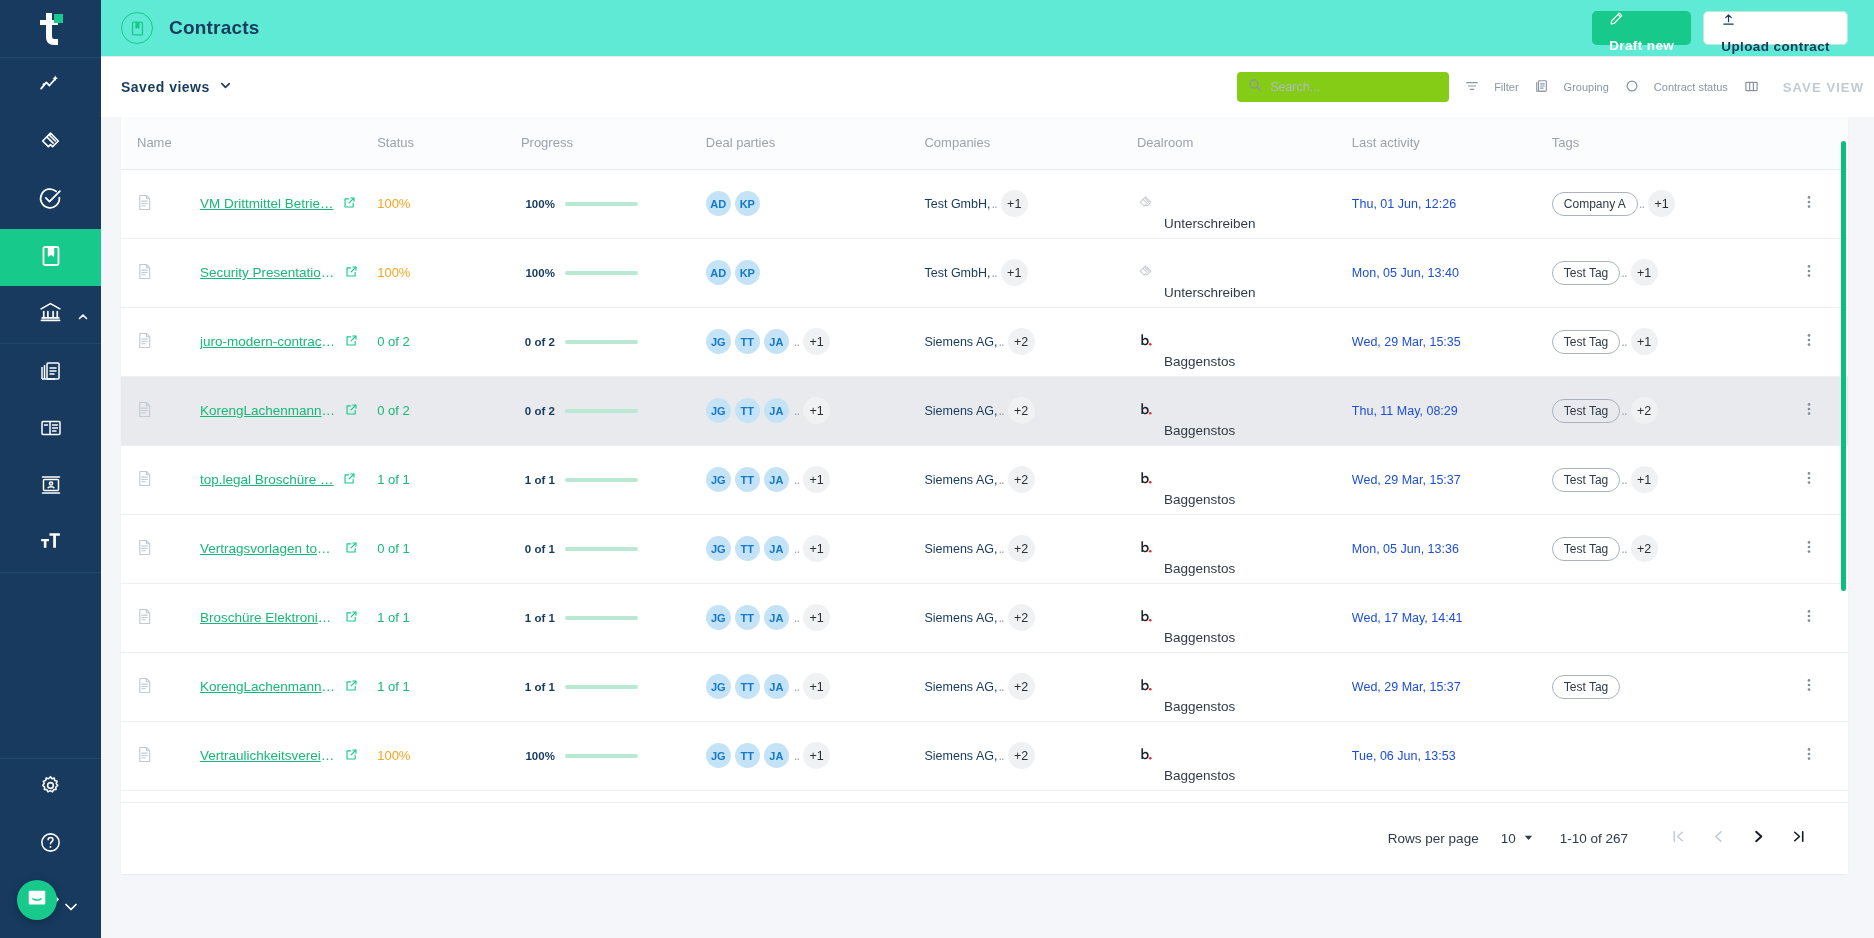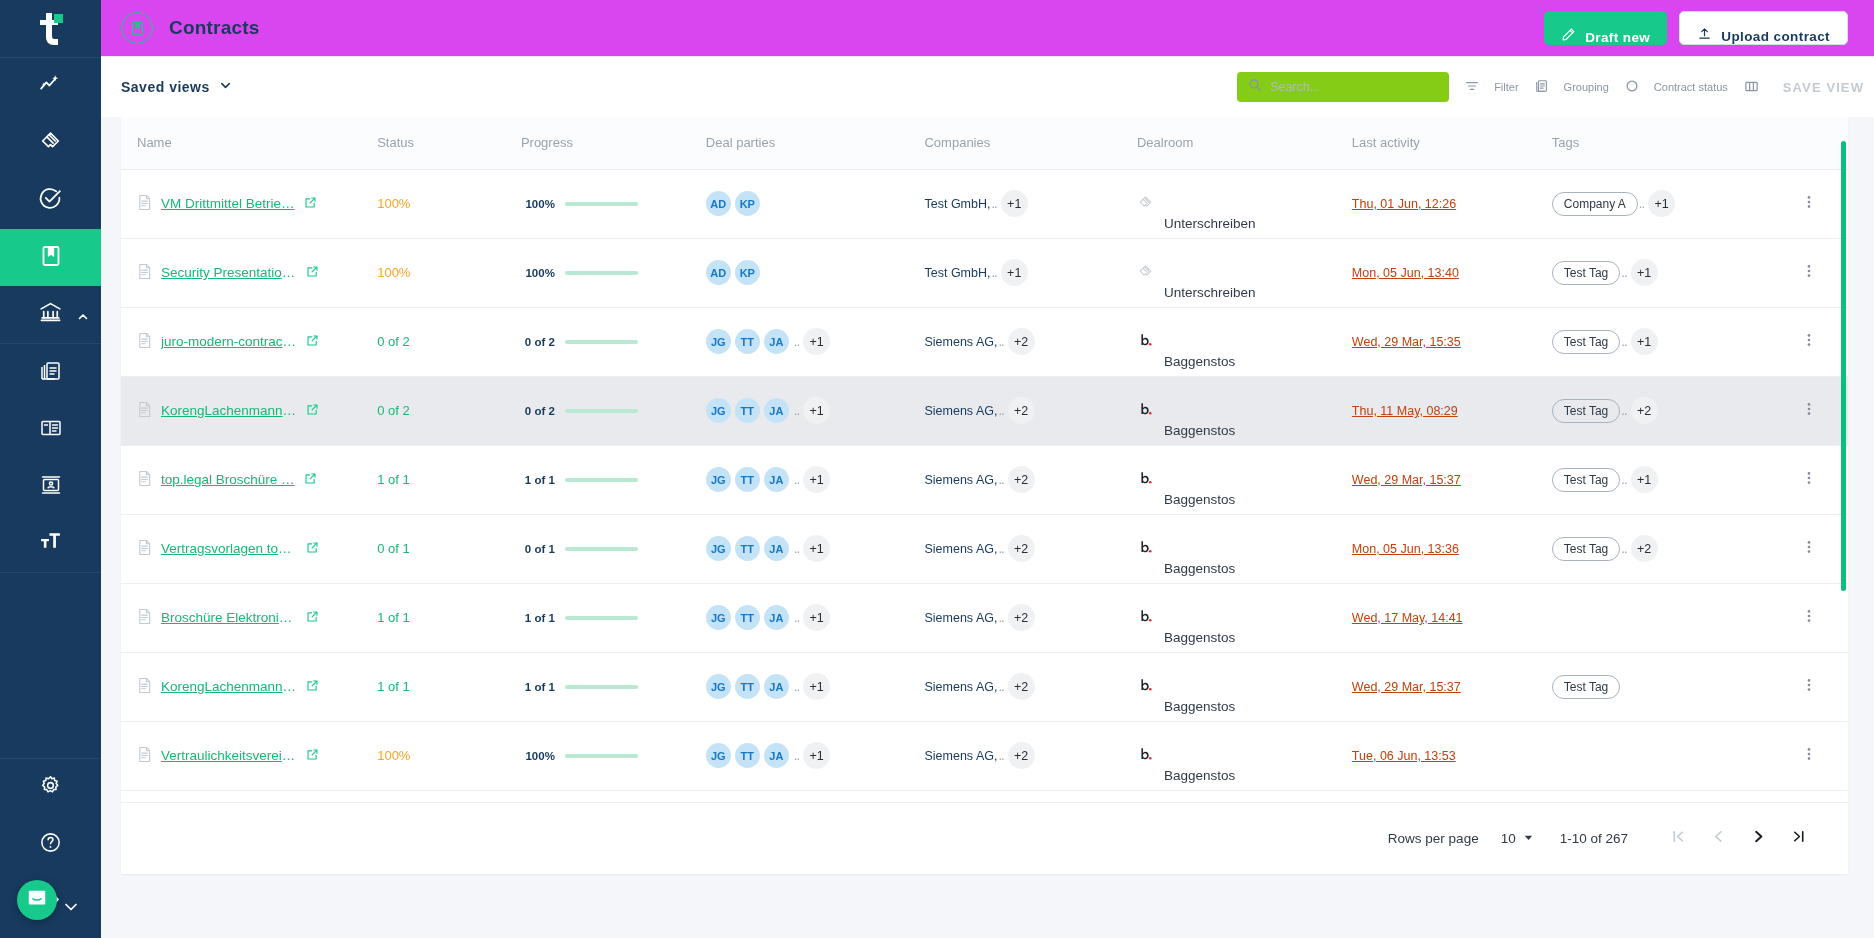--- a/index.html
+++ b/index.html
@@ -47,36 +47,36 @@
   .intercom-chev {
     position: absolute; left: 62px; bottom: 22px; width: 18px; height: 18px;
     color: #fff; cursor: pointer; z-index: 5;
   }
 
   
   .main { flex: 1 1 auto; display: flex; flex-direction: column; min-width: 0; background: #f4f6f9; }
 
   
   .topbar {
-    height: 57px; background: #d946ef;
+    height: 57px; background: #5eead4;
     display: flex; align-items: center; padding: 0 26px 0 20px;
     border-bottom: 1px solid #e7ebf0; flex: none;
   }
   .title-wrap { display: flex; align-items: center; gap: 16px; }
   .title-badge {
     width: 32px; height: 32px; border-radius: 50%;
     border: 1.6px solid #17c98a; display: flex; align-items: center; justify-content: center;
     color: #17c98a;
   }
   .page-title { font-size: 19px; font-weight: bold; color: #173a5e; letter-spacing: .2px; }
   .topbar-actions { margin-left: auto; display: flex; align-items: center; gap: 12px; }
   .btn {
-    height: 34px; border-radius: 5px; display: inline-flex; align-items: flex-end;
+    height: 34px; border-radius: 5px; display: inline-flex; align-items: flex-start;
     gap: 9px; padding: 0 17px; font-size: 13.5px; font-weight: bold;
-    letter-spacing: .4px; cursor: pointer; white-space: nowrap;
+    letter-spacing: .4px; cursor: pointer; white-space: nowrap; flex-direction: column;
   }
   .btn-primary { background: #17c98a; color: #fff; border: none; }
   .btn-outline { background: #fff; color: #173a5e; border: 1px solid #bfead8; }
 
   
   .viewbar {
     height: 60px; background: #ffffff; display: flex; align-items: center;
     padding: 0 10px 0 20px; flex: none;
   }
   .saved-views {
@@ -131,21 +131,21 @@
   .c-deal   { width: 172px; }
   .c-act    { width: 160px; }
   .c-tags   { width: 175px; }
   .c-menu   { width: 62px; }
 
   .namecell { display: flex; align-items: center; gap: 9px; }
   .doc-icon { flex: none; color: #c3c9d1; }
   .name-link {
     color: #17b877; text-decoration: underline; font-size: 13.5px;
     white-space: nowrap; overflow: hidden; text-overflow: ellipsis;
-    max-width: 136px; cursor: pointer;
+    max-width: 136px; cursor: pointer; margin-left: 39px;
   }
   .ext-icon { flex: none; color: #17c98a; cursor: pointer; }
 
   .status-txt { font-size: 13px; }
   .status-orange { color: #f5a623; }
   .status-green  { color: #17b877; }
 
   .progcell { display: flex; align-items: center; gap: 10px; }
   .prog-label { font-size: 11.5px; font-weight: bold; color: #173a5e; white-space: nowrap; min-width: 34px; text-align: right; }
   .prog-track { width: 73px; height: 4px; border-radius: 2px; background: #b9e8d3; overflow: hidden; }
@@ -165,21 +165,21 @@
     background: #f0f1f3; color: #2a2f36; font-size: 12.5px;
     display: inline-flex; align-items: center; justify-content: center; flex: none;
   }
 
   .compcell { display: flex; align-items: center; }
   .comp-name { font-size: 12.5px; color: #173a5e; white-space: nowrap; }
 
   .dealcell { display: flex; align-items: center; gap: 10px; }
   .deal-name { font-size: 13.5px; color: #2f3a46; white-space: nowrap; margin-top: 40px; }
 
-  .act-txt { font-size: 12.5px; color: #c2410c; white-space: nowrap; text-decoration: underline; }
+  .act-txt { font-size: 12.5px; color: #1d4ed8; white-space: nowrap; }
 
   .tagcell { display: flex; align-items: center; }
   .tag-pill {
     height: 24px; padding: 0 11px; border: 1px solid #aab3bd; border-radius: 13px;
     font-size: 12px; color: #2f3a46; display: inline-flex; align-items: center;
     white-space: nowrap; flex: none;
   }
   .kebab { display: flex; align-items: center; justify-content: center; cursor: pointer; color: #838d99; }
 
   

